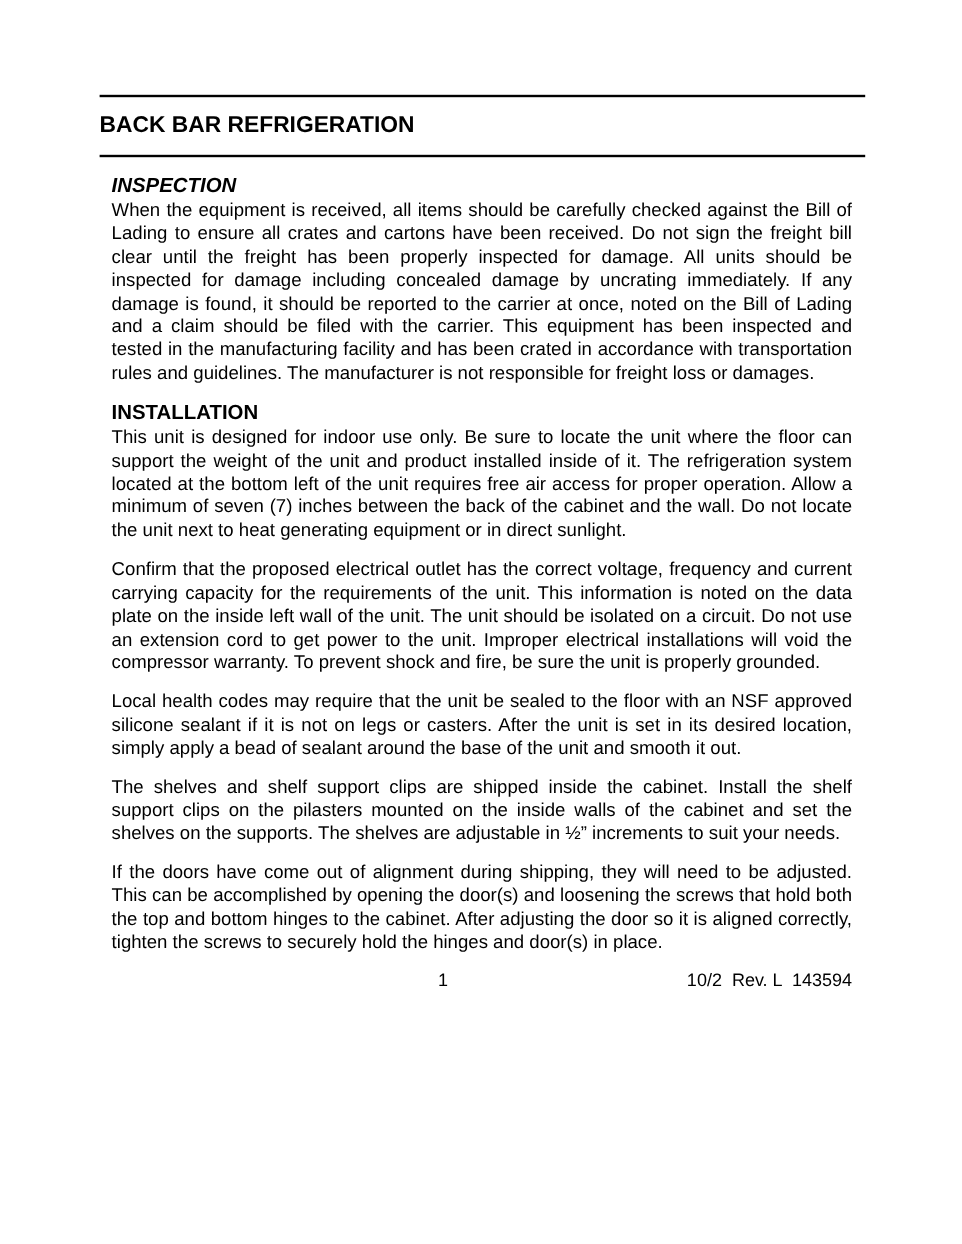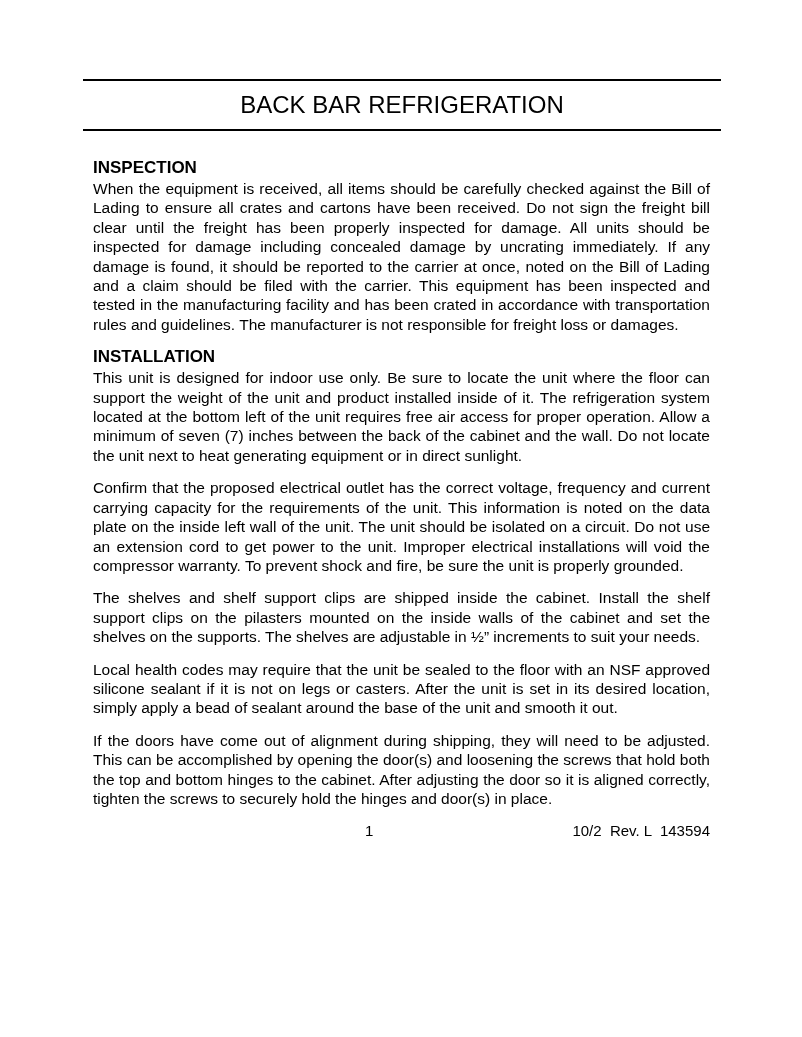--- a/index.html
+++ b/index.html
@@ -21,42 +21,43 @@
     margin-left: 83px;
     width: 638px;
   }
   .rule {
     border: none;
     border-top: 2px solid #000000;
     margin: 0;
     height: 0;
   }
   .doc-title {
-    text-align: center;
-    font-weight: normal;
-    font-size: 24px;
+    text-align: left;
+    font-weight: bold;
+    font-size: 19px;
     line-height: 28px;
     margin: 10px 0;
   }
   .doc-body {
     margin-left: 93px;
     width: 617px;
     font-size: 15.5px;
     line-height: 19.4px;
     text-align: justify;
   }
   .sec-h {
     font-size: 17px;
     font-weight: bold;
     line-height: 20px;
     margin: 8px 0 1px 0;
     text-align: left;
   }
   .sec-h.first {
-    margin-top: 27px;
+    margin-top: 14px;
+    font-style: italic;
   }
   .doc-body p {
     margin: 0 0 13px 0;
   }
   .doc-footer {
     position: relative;
     margin-left: 93px;
     width: 617px;
     height: 20px;
     font-size: 15px;
@@ -91,22 +92,22 @@
 
     <section>
       <h2 class="sec-h first">INSPECTION</h2>
       <p>When the equipment is received, all items should be carefully checked against the Bill of Lading to ensure all crates and cartons have been received.  Do not sign the freight bill clear until the freight has been properly inspected for damage. All units should be inspected for damage including concealed damage by uncrating immediately.  If any damage is found, it should be reported to the carrier at once, noted on the Bill of Lading and a claim should be filed with the carrier.  This equipment has been inspected and tested in the manufacturing facility and has been crated in accordance with transportation rules and guidelines.  The manufacturer is not responsible for freight loss or damages.</p>
     </section>
 
     <section>
       <h2 class="sec-h">INSTALLATION</h2>
       <p>This unit is designed for indoor use only.  Be sure to locate the unit where the floor can support the weight of the unit and product installed inside of it.  The refrigeration system located at the bottom left of the unit requires free air access for proper operation.  Allow a minimum of seven (7) inches between the back of the cabinet and the wall.  Do not locate the unit next to heat generating equipment or in direct sunlight.</p>
       <p>Confirm that the proposed electrical outlet has the correct voltage, frequency and current carrying capacity for the requirements of the unit.  This information is noted on the data plate on the inside left wall of the unit.  The unit should be isolated on a circuit. Do not use an extension cord to get power to the unit.  Improper electrical installations will void the compressor warranty. To prevent shock and fire, be sure the unit is properly grounded.</p>
+      <p>Local health codes may require that the unit be sealed to the floor with an NSF approved silicone sealant if it is not on legs or casters.  After the unit is set in its desired location, simply apply a bead of sealant around the base of the unit and smooth it out.</p>
       <p>The shelves and shelf support clips are shipped inside the cabinet.  Install the shelf support clips on the pilasters mounted on the inside walls of the cabinet and set the shelves on the supports.  The shelves are adjustable in ½” increments to suit your needs.</p>
-      <p>Local health codes may require that the unit be sealed to the floor with an NSF approved silicone sealant if it is not on legs or casters.  After the unit is set in its desired location, simply apply a bead of sealant around the base of the unit and smooth it out.</p>
       <p>If the doors have come out of alignment during shipping, they will need to be adjusted. This can be accomplished by opening the door(s) and loosening the screws that hold both the top and bottom hinges to the cabinet. After adjusting the door so it is aligned correctly, tighten the screws to securely hold the hinges and door(s) in place.</p>
     </section>
 
   </main>
 
   <footer class="doc-footer">
     <span class="page-num">1</span>
     <span class="revision">10/2  Rev. L  143594</span>
   </footer>
 

